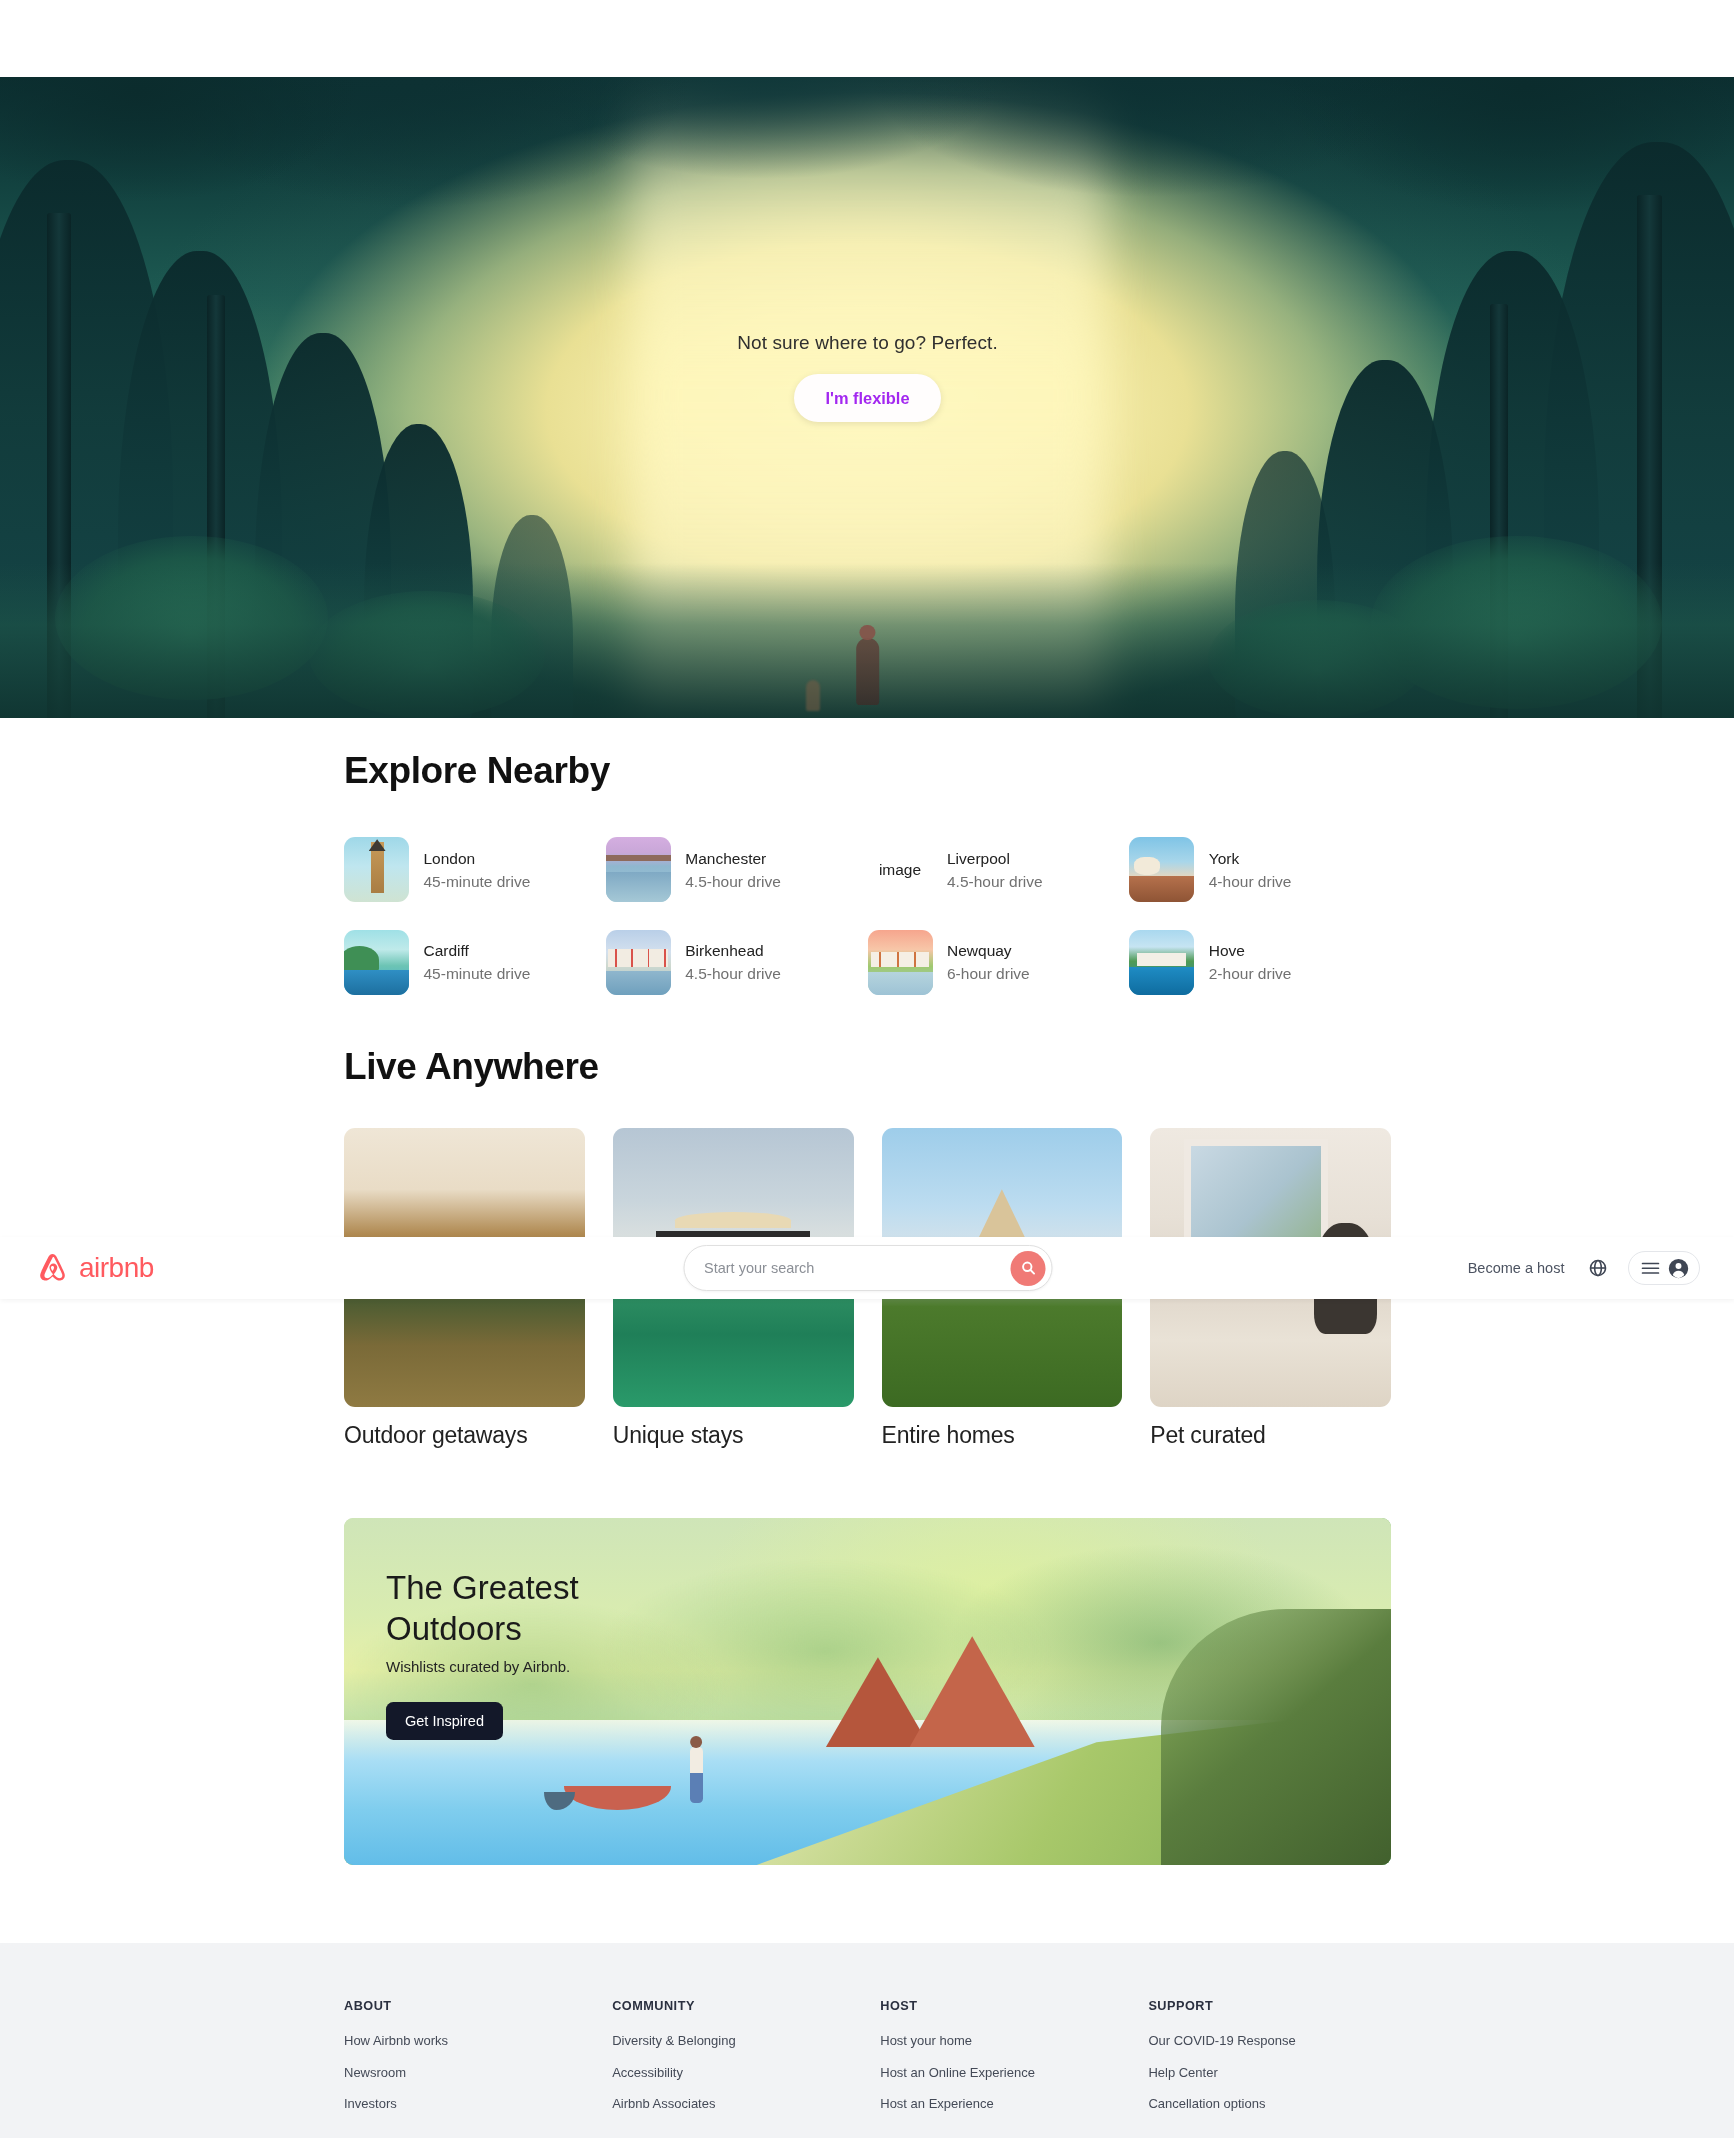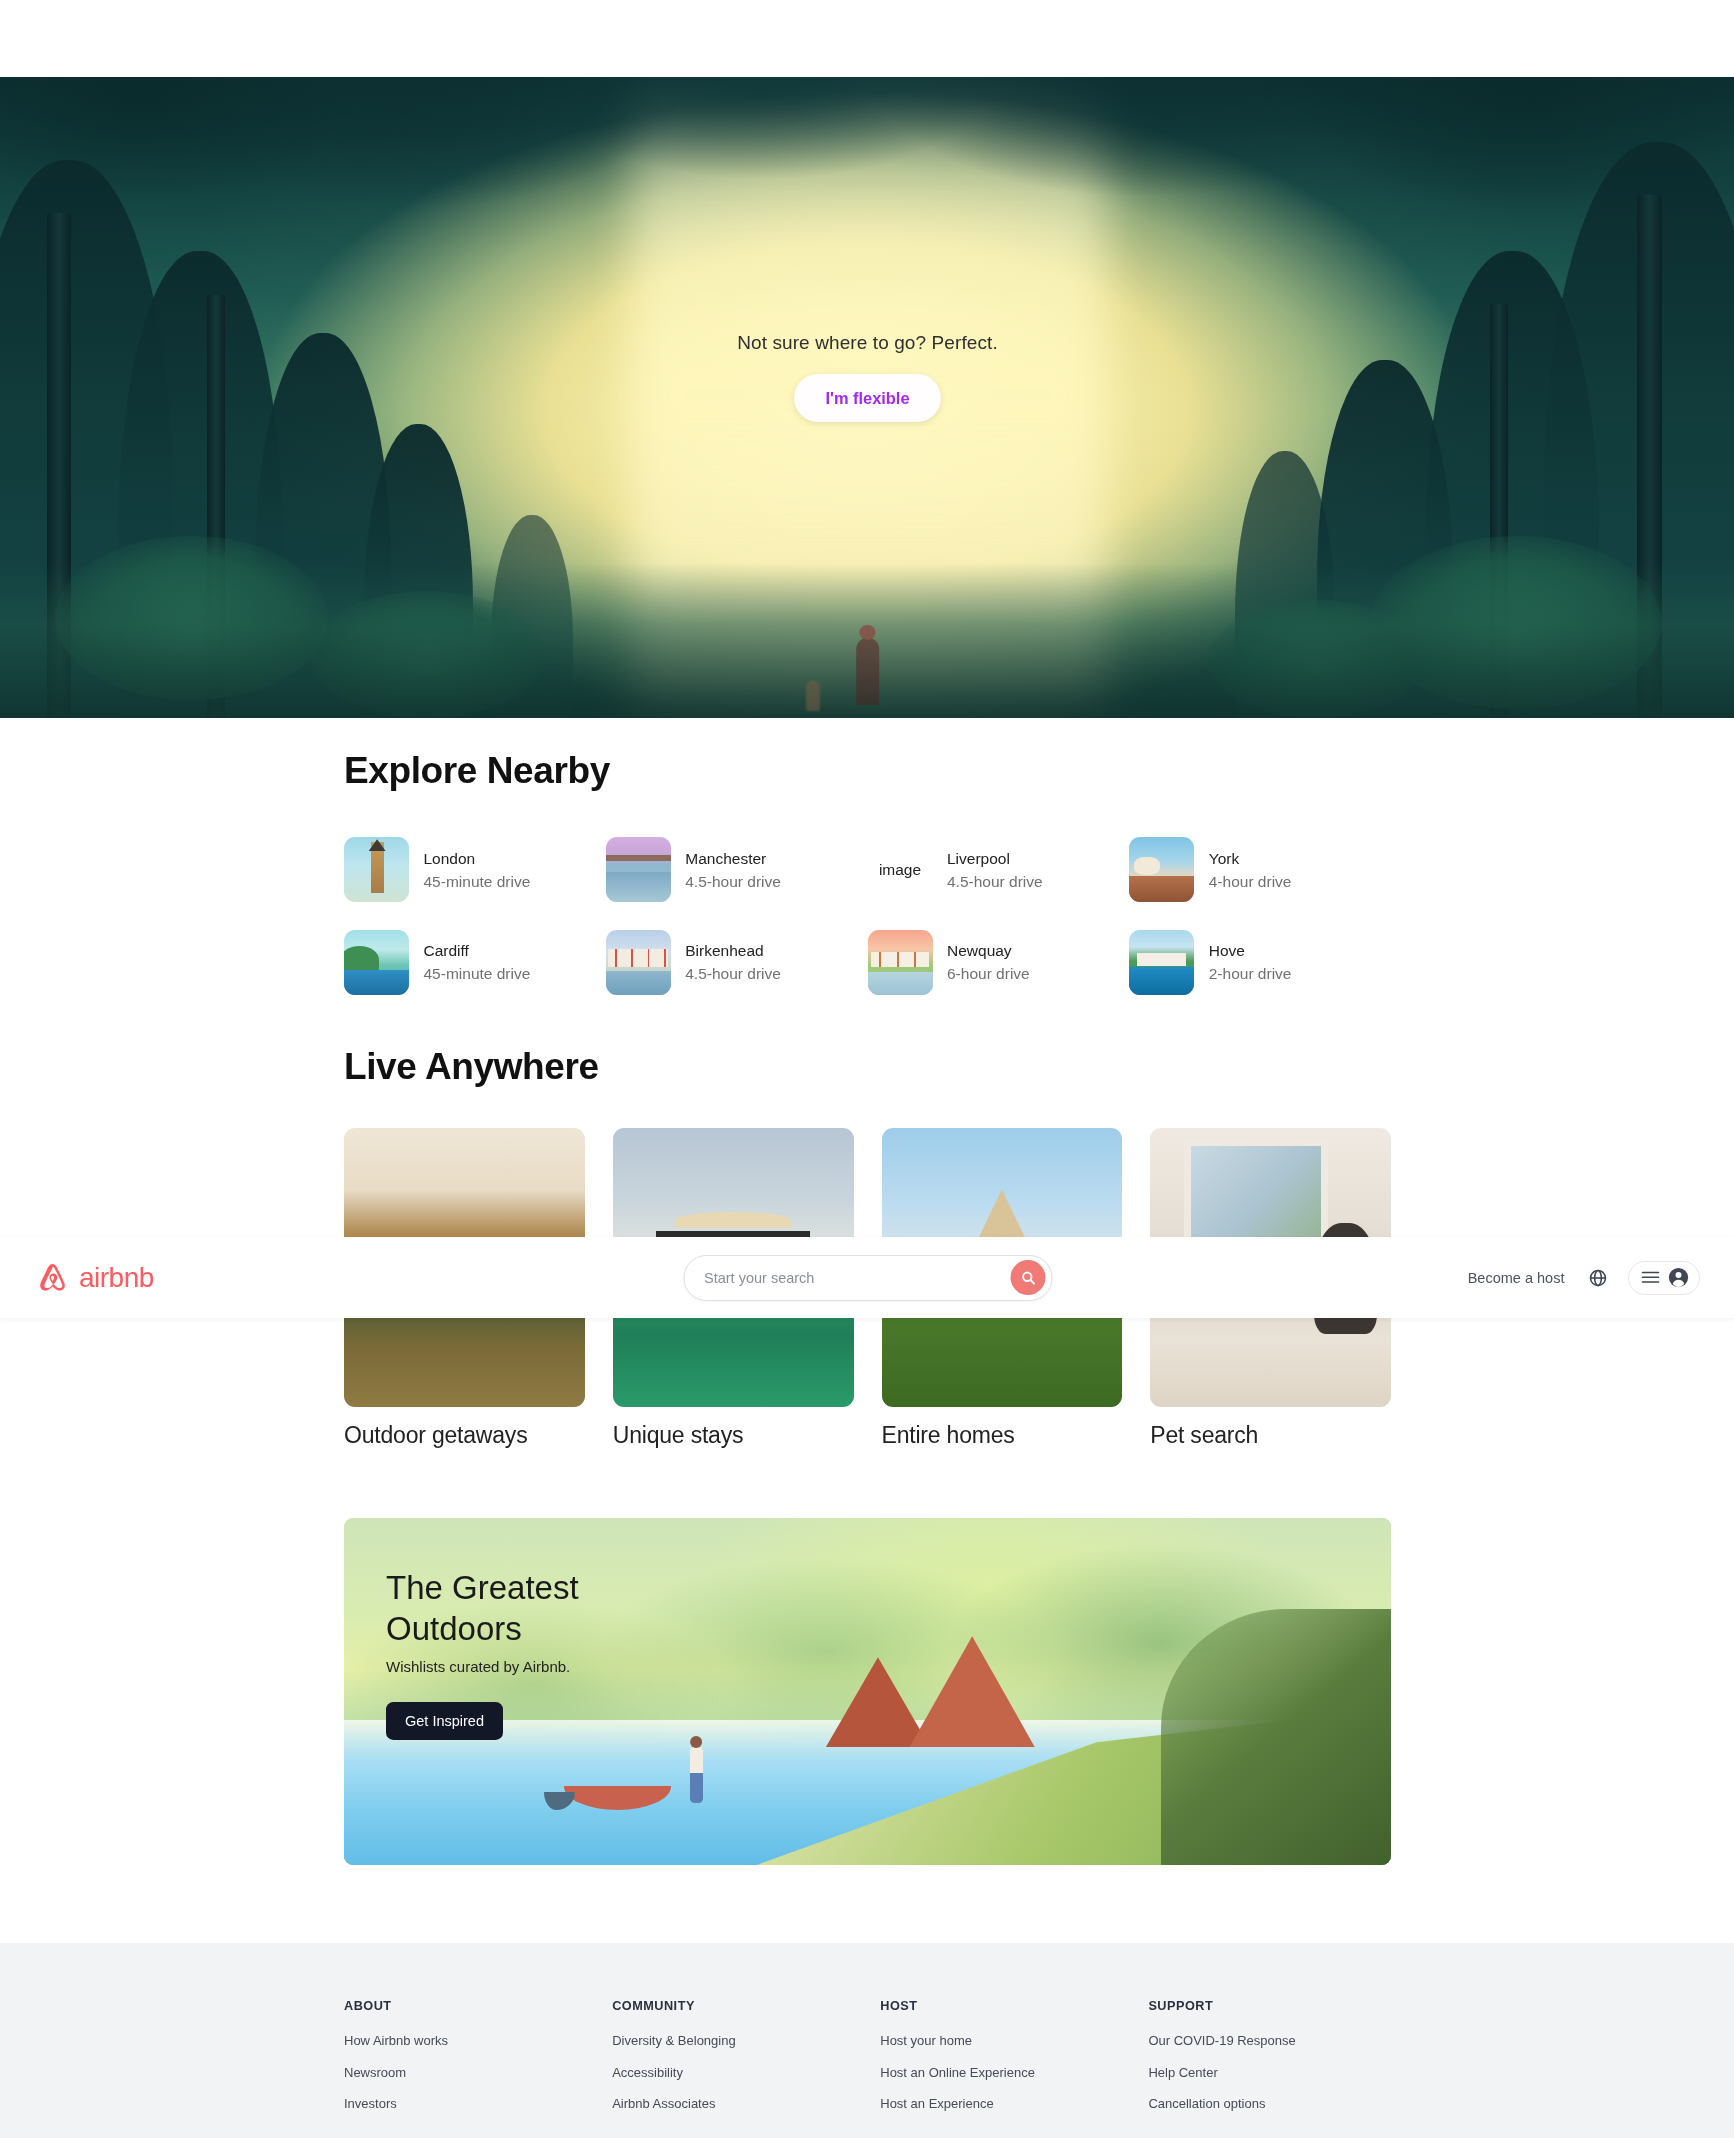--- a/index.html
+++ b/index.html
@@ -281,21 +281,21 @@
 
   
   .live-grid .live-card:nth-child(4) .live-img,
   .live-grid .live-card:nth-child(4) .live-caption { }
 
   
   .site-header {
     position: absolute;
     left: 0; top: 1237px;
     width: 1735px;
-    height: 81px;
+    height: 62px;
     background: #ffffff;
     box-shadow: 0 1.8px 5.5px rgba(0,0,0,0.06);
     display: flex;
     align-items: center;
     z-index: 40;
   }
   .brand {
     display: flex; align-items: center; gap: 9px;
     margin-left: 35px; cursor: pointer;
   }
@@ -584,21 +584,21 @@
         <div class="live-card">
           <div class="live-img a-unique"></div>
           <div class="live-caption">Unique stays</div>
         </div>
         <div class="live-card">
           <div class="live-img a-entire"></div>
           <div class="live-caption">Entire homes</div>
         </div>
         <div class="live-card">
           <div class="live-img a-pet"></div>
-          <div class="live-caption">Pet search</div>
+          <div class="live-caption">Pet curated</div>
         </div>
       </div>
   </div>
 </section>
 
 <header class="site-header">
   <div class="brand">
     <svg width="35" height="36" viewBox="0 0 32 32" aria-hidden="true">
       <path d="M16 3.2c-1.6 0-2.9 1.0-3.7 2.6C9.6 11.1 6 18.2 5 21.2c-.9 2.7.5 5.4 3.1 6.1 2.1.6 4.3-.2 5.9-1.7l2-1.9 2 1.9c1.6 1.5 3.8 2.3 5.9 1.7 2.6-.7 4-3.4 3.1-6.1-1-3-4.6-10.1-7.3-15.4-.8-1.6-2.1-2.6-3.7-2.6zm0 2.3c.7 0 1.3.5 1.7 1.3 2.6 5.2 6.2 12.2 7.1 15 .5 1.6-.2 3.0-1.7 3.4-1.3.3-2.7-.2-3.7-1.2l-2.3-2.2 1.0-1.3c1.4-1.9 2.3-3.6 2.3-5.1 0-2.0-1.6-3.6-3.6-3.6s-3.6 1.6-3.6 3.6c0 1.5.9 3.2 2.3 5.1l1.0 1.3-2.3 2.2c-1.0 1.0-2.4 1.5-3.7 1.2-1.5-.4-2.2-1.8-1.7-3.4.9-2.8 4.5-9.8 7.1-15 .4-.8 1.0-1.3 1.7-1.3zm0 8.6c.8 0 1.4.6 1.4 1.4 0 .9-.6 2.1-1.4 3.2-.8-1.1-1.4-2.3-1.4-3.2 0-.8.6-1.4 1.4-1.4z" fill="#ff5a5f"></path>
     </svg>

